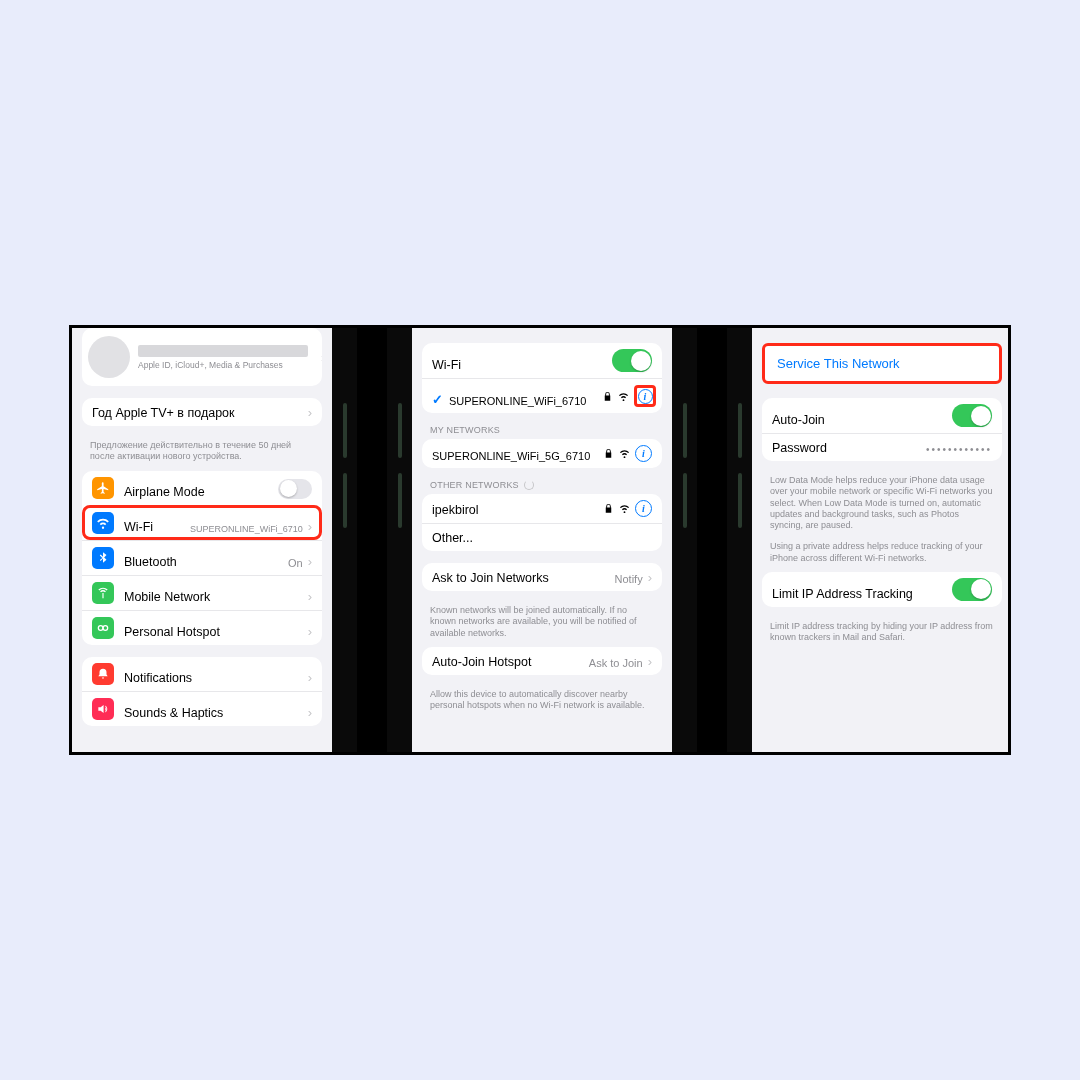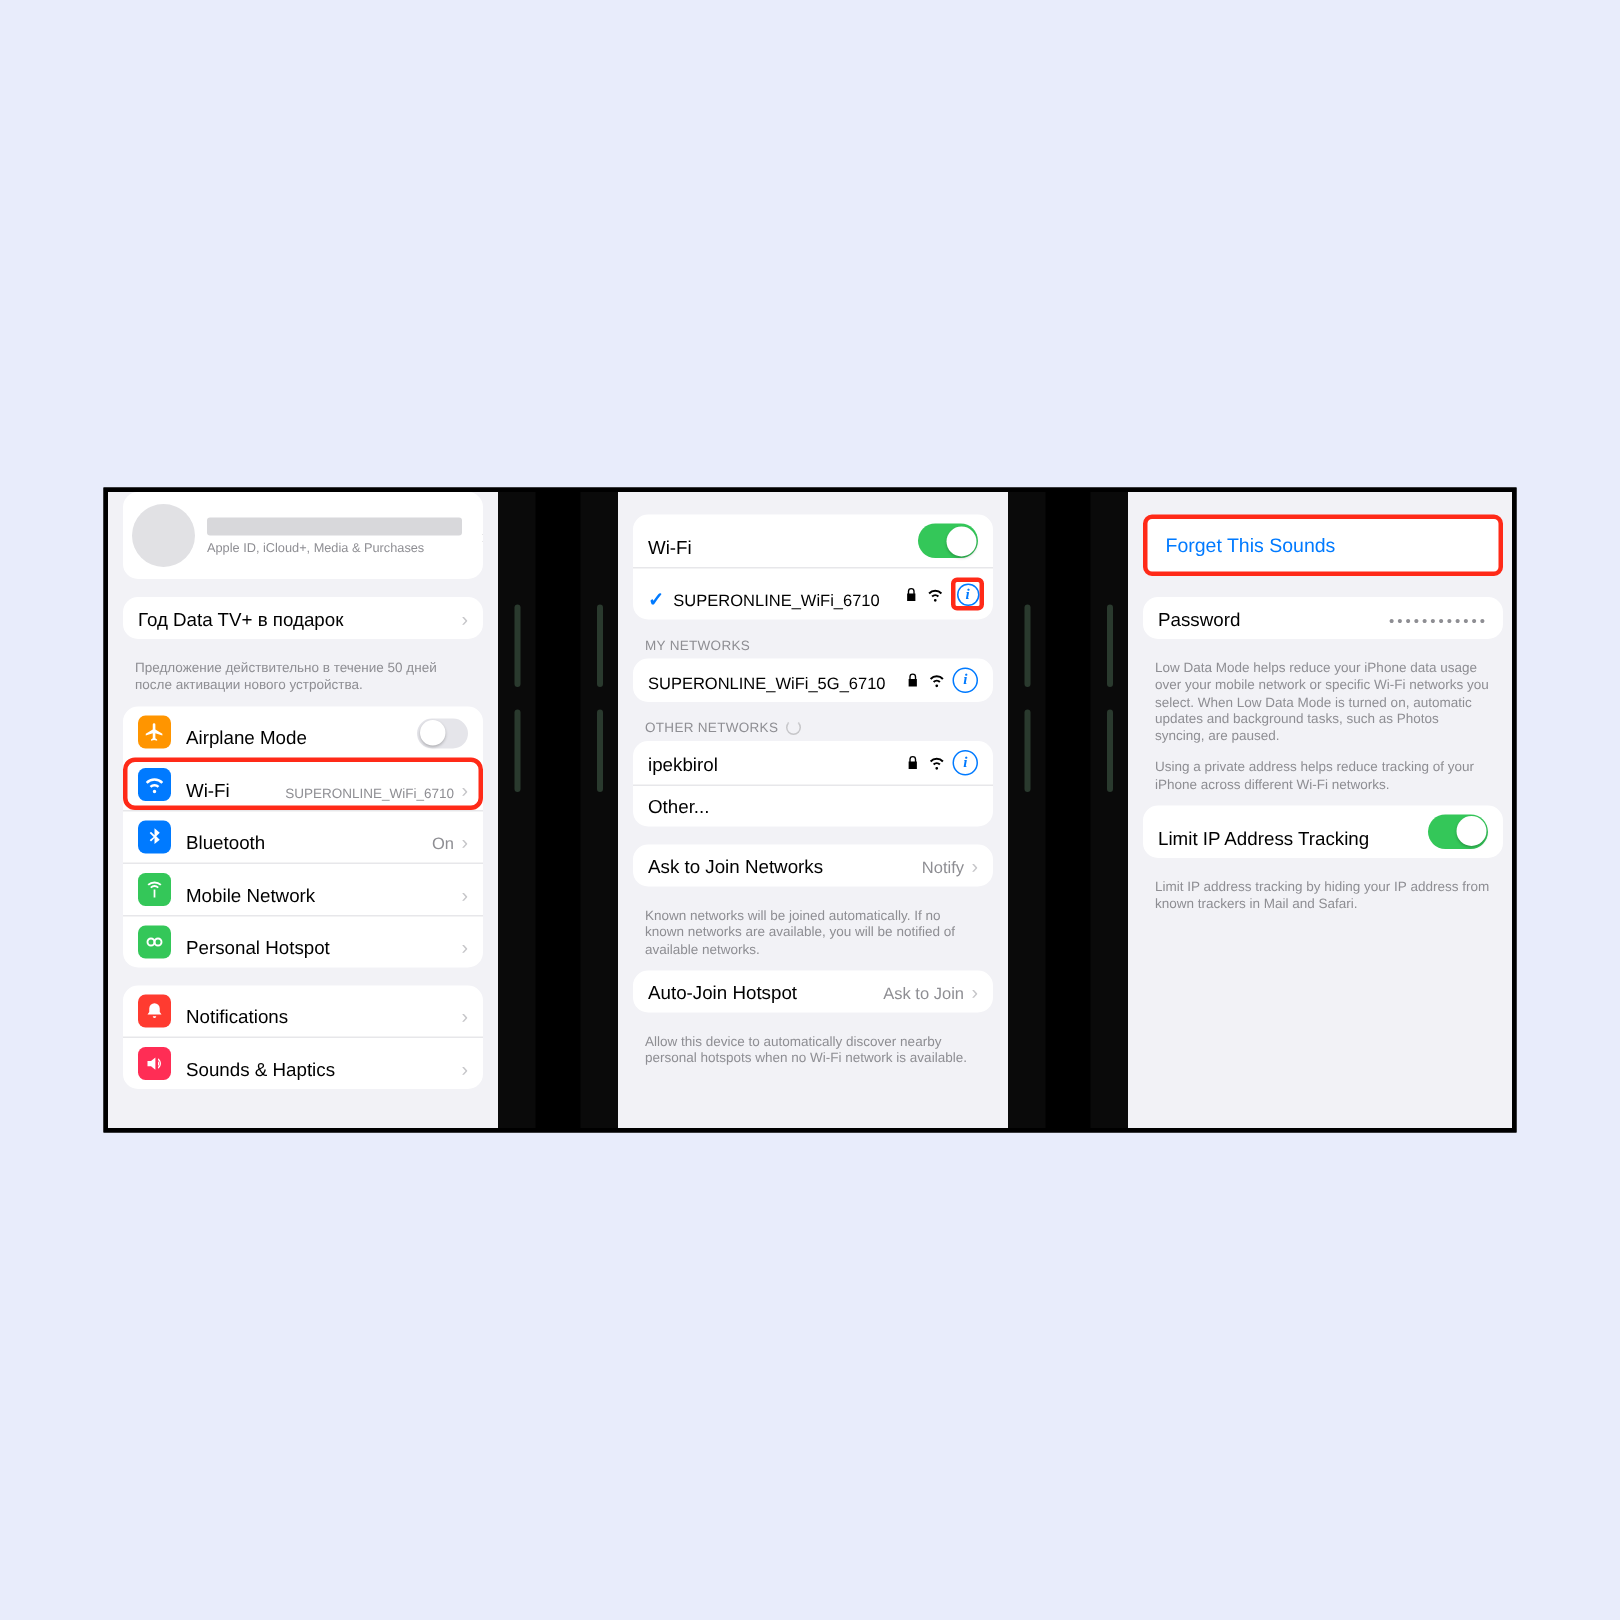--- a/index.html
+++ b/index.html
@@ -119,21 +119,21 @@
         <div class="account-main">
           <div class="acct-name-bar"></div>
           <div class="acct-sub">Apple ID, iCloud+, Media &amp; Purchases</div>
         </div>
         <span class="chev">›</span>
       </div>
     </div>
 
     <div class="group">
       <div class="row">
-        <span class="label">Год Data TV+ в подарок</span>
+        <span class="label">Год Apple TV+ в подарок</span>
         <span class="chev">›</span>
       </div>
     </div>
     <div class="footer-text">Предложение действительно в течение 50 дней после активации нового устройства.</div>
 
     <div class="group">
       <div class="row">
         <span class="sicon ic-plane">
           <svg viewBox="0 0 24 24" fill="#fff">
               <path d="M21 16v-2l-8-5V3.5a1.5 1.5 0 0 0-3 0V9l-8 5v2l8-2.5V19l-2 1.5V22l3.5-1 3.5 1v-1.5L13 19v-5.5l8 2.5z"></path>
@@ -289,24 +289,28 @@
     </div>
     <div class="footer-text">Allow this device to automatically discover nearby personal hotspots when no Wi-Fi network is available.</div>
   </div>
 
   <div class="phone-edge"></div>
   <div class="gap"></div>
   <div class="phone-edge"></div>
 
   <div class="phone-col col3" style="padding-top:15px;">
     <div class="group hl2" style="margin-bottom:14px;">
-      <div class="forget">Forget This Sounds</div>
-    </div>
-
-    <div class="group">
+      <div class="forget">Service This Network</div>
+    </div>
+
+    <div class="group">
+      <div class="row">
+        <span class="label">Auto-Join</span>
+        <span class="toggle-sm on"></span>
+      </div>
       <div class="row">
         <span class="label">Password</span>
         <span class="pwdots">••••••••••••</span>
       </div>
     </div>
 
     <div class="footer-text">Low Data Mode helps reduce your iPhone data usage over your mobile network or specific Wi-Fi networks you select. When Low Data Mode is turned on, automatic updates and background tasks, such as Photos syncing, are paused.</div>
 
     <div class="footer-text">Using a private address helps reduce tracking of your iPhone across different Wi-Fi networks.</div>
 

